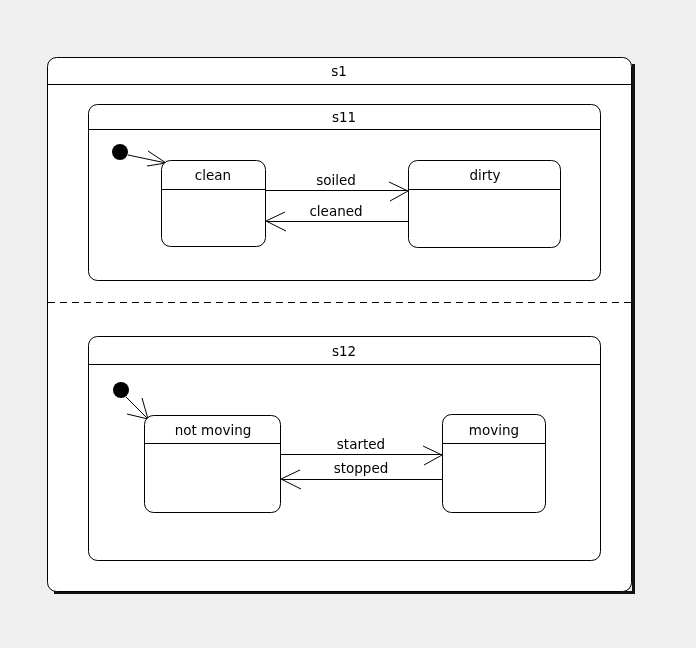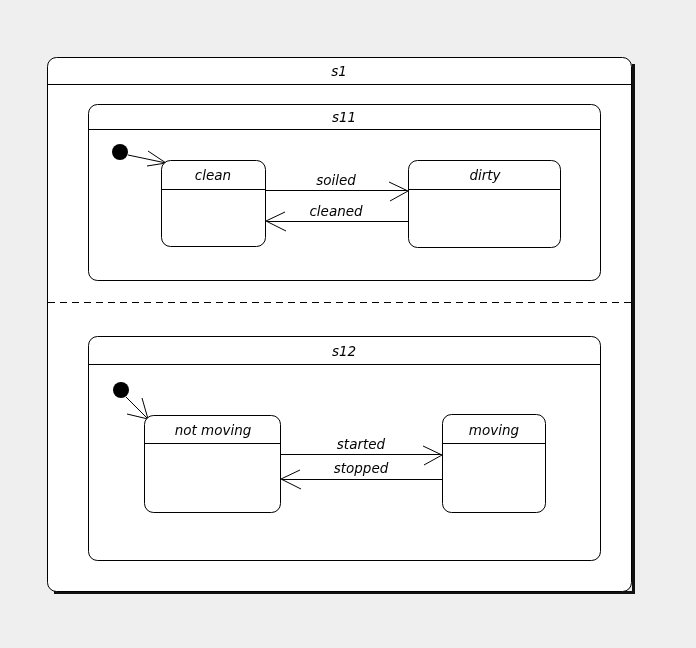--- a/index.html
+++ b/index.html
@@ -10,21 +10,20 @@
     width: 696px;
     height: 648px;
     background: #efefef;
     font-family: "DejaVu Sans", sans-serif;
     overflow: hidden;
   }
   #canvas {
     position: relative;
     width: 688px;
     height: 648px;
-    font-style: italic;
   }
   #diagram-svg {
     position: absolute;
     left: 0;
     top: 0;
     width: 696px;
     height: 648px;
   }
   .lbl {
     font-family: "DejaVu Sans", sans-serif;

